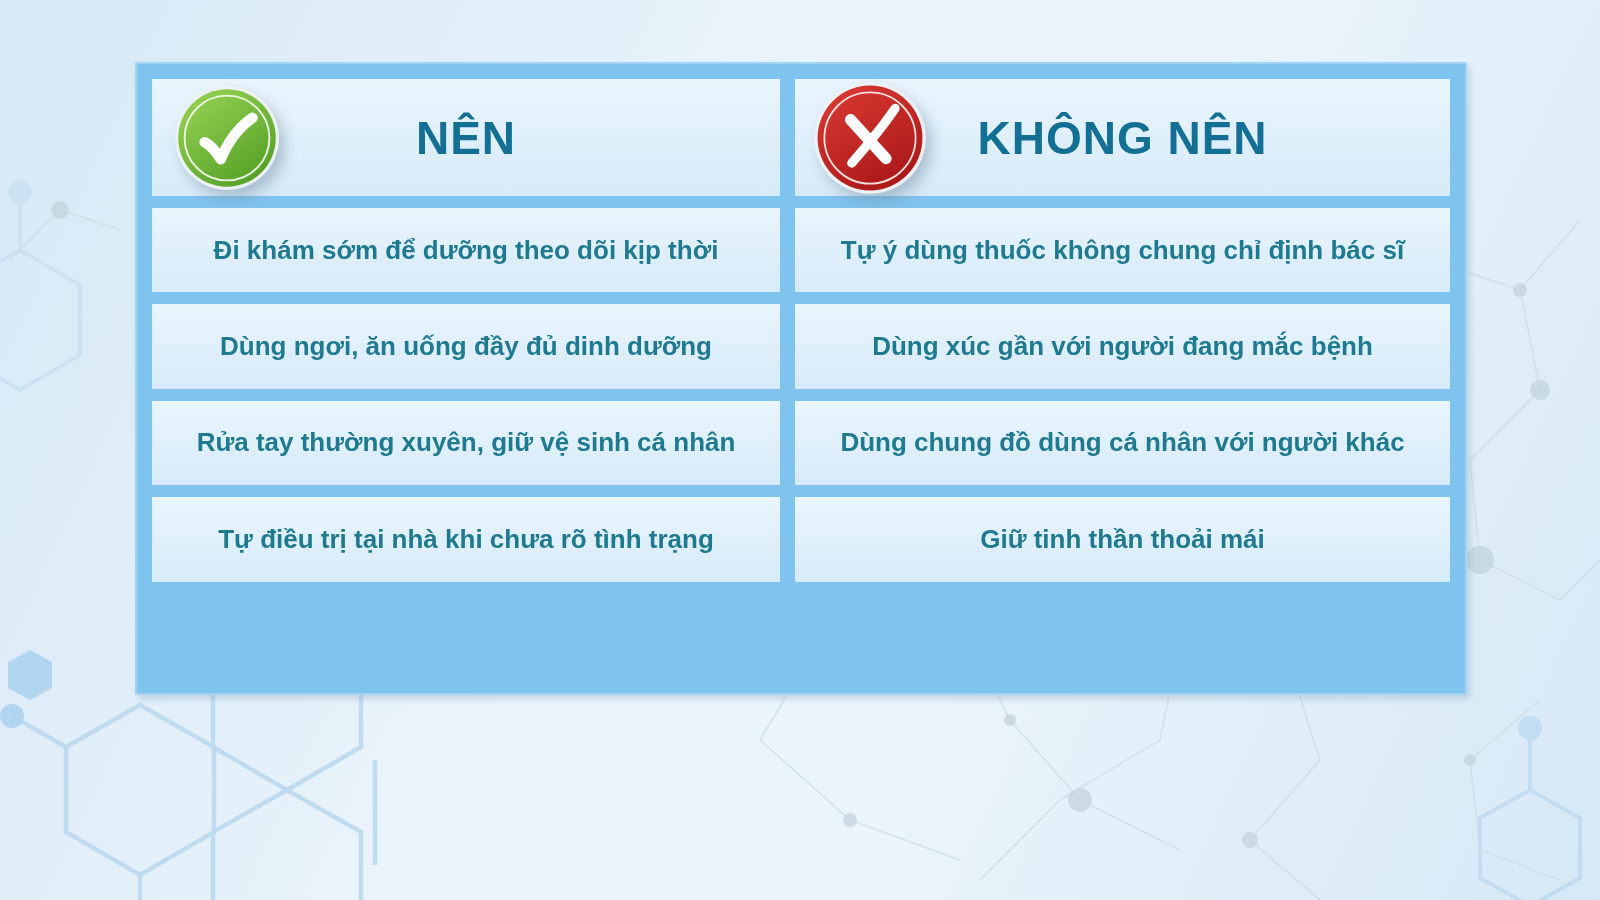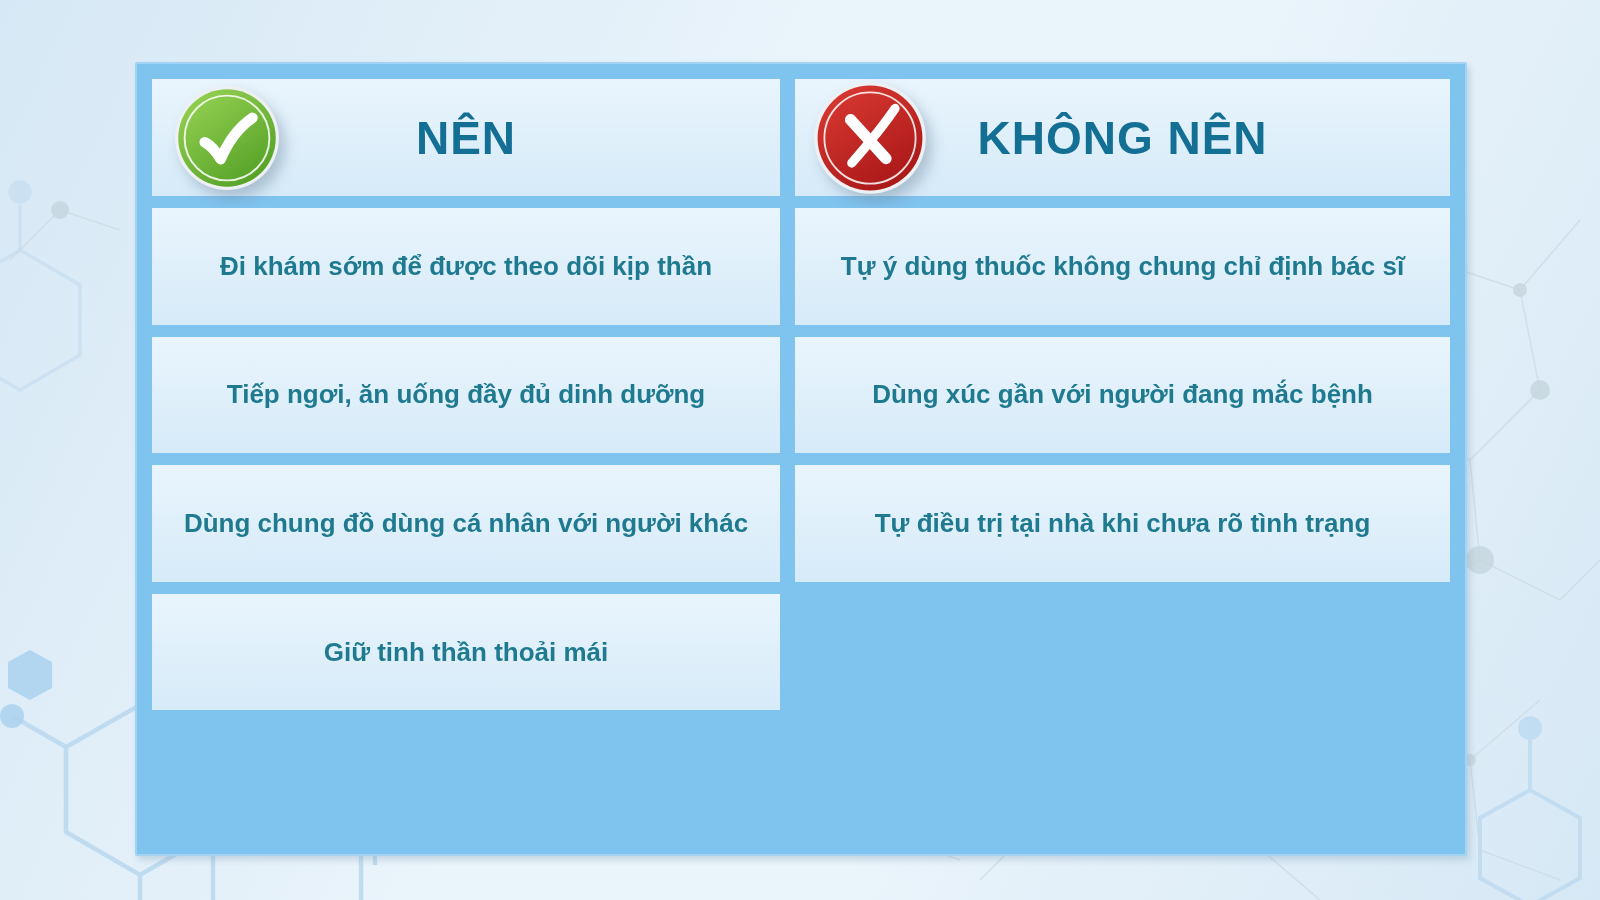--- a/index.html
+++ b/index.html
@@ -20,21 +20,21 @@
   *{margin:0;padding:0;box-sizing:border-box;}
   html,body{width:1600px;height:900px;overflow:hidden;}
   body{
     font-family:"Liberation Sans","DejaVu Sans",sans-serif;
     background:linear-gradient(115deg,var(--page-bg-dark) 0%,var(--page-bg-light) 42%,var(--page-bg-light) 62%,var(--page-bg-dark) 100%);
     position:relative;
   }
   .bg-decor{position:absolute;left:0;top:0;width:1600px;height:900px;pointer-events:none;}
 
   .comparison-table{
-    position:absolute;left:135px;top:62px;width:1332px;height:794px;
+    position:absolute;left:135px;top:62px;width:1332px;height:633px;
     background:var(--border-blue);
     padding:17px;
     display:grid;
     grid-template-columns:628fr 655fr;
     grid-template-rows:117px repeat(5,1fr);
     column-gap:15px;row-gap:12px;
     box-shadow:inset 0 0 0 2px rgba(255,255,255,.28), 3px 4px 6px rgba(130,160,185,.35);
     border-radius:2px;
   }
   .cell{
@@ -178,34 +178,37 @@
         <circle cx="50" cy="50" r="46" fill="url(#gRed)"></circle>
         <circle cx="50" cy="50" r="40" fill="none" stroke="#ffffff" stroke-width="1.6" opacity="0.85"></circle>
         <path d="M33 34 L64 68" fill="none" stroke="#ffffff" stroke-width="10" stroke-linecap="round"></path>
         <path d="M72 24 Q60 42 34 72" fill="none" stroke="#ffffff" stroke-width="8" stroke-linecap="round"></path>
       </svg>
     </span>
     <span class="header-label">KHÔNG NÊN</span>
   </div>
 
   <div class="cell">
-    <span class="item-label">Đi khám sớm để được theo dõi kịp thần</span>
+    <span class="item-label">Đi khám sớm để dưỡng theo dõi kịp thời</span>
   </div>
   <div class="cell">
     <span class="item-label">Tự ý dùng thuốc không chung chỉ định bác sĩ</span>
   </div>
 
   <div class="cell">
-    <span class="item-label">Tiếp ngơi, ăn uống đầy đủ dinh dưỡng</span>
+    <span class="item-label">Dùng ngơi, ăn uống đầy đủ dinh dưỡng</span>
   </div>
   <div class="cell">
     <span class="item-label">Dùng xúc gần với người đang mắc bệnh</span>
   </div>
 
   <div class="cell">
+    <span class="item-label">Rửa tay thường xuyên, giữ vệ sinh cá nhân</span>
+  </div>
+  <div class="cell">
     <span class="item-label">Dùng chung đồ dùng cá nhân với người khác</span>
   </div>
 
 
   <div class="cell">
     <span class="item-label">Tự điều trị tại nhà khi chưa rõ tình trạng</span>
   </div>
   <div class="cell">
     <span class="item-label">Giữ tinh thần thoải mái</span>
   </div>

